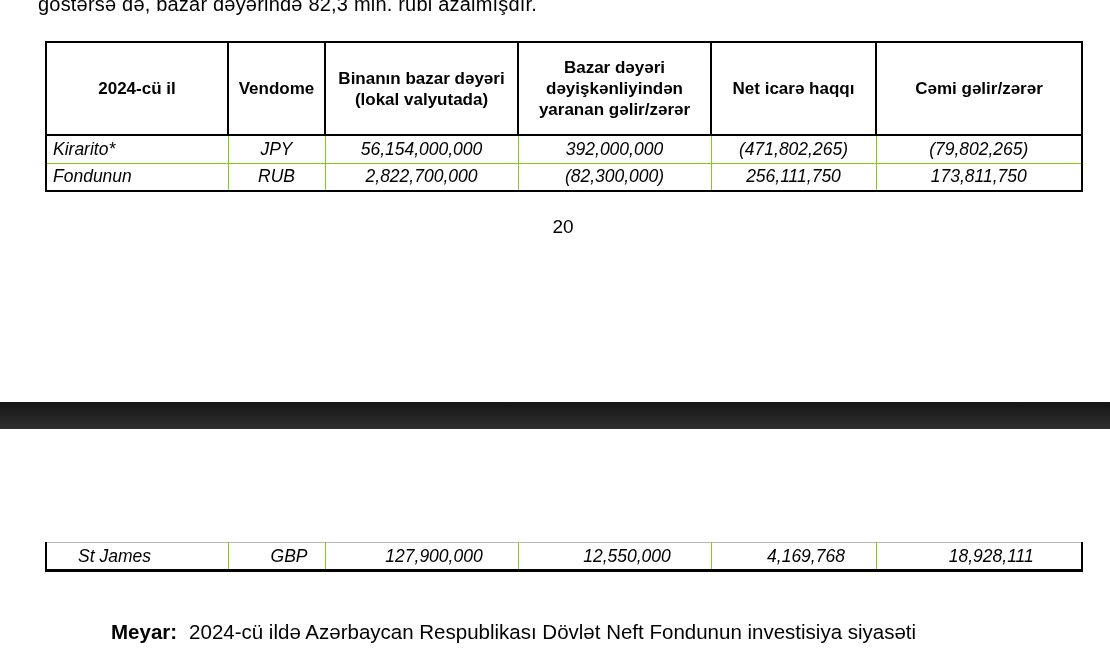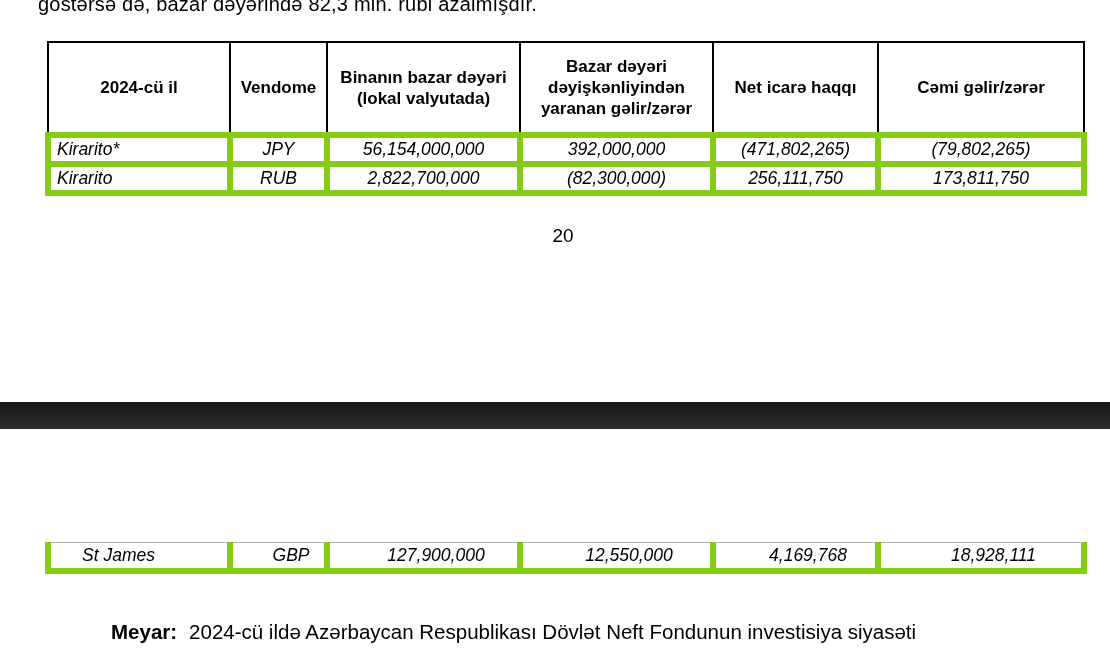--- a/index.html
+++ b/index.html
@@ -44,21 +44,21 @@
     font-weight: bold;
     font-size: 17px;
     line-height: 21px;
     text-align: center;
     vertical-align: middle;
     padding: 4px 5px;
     height: 93px;
     box-sizing: border-box;
   }
   table.data-table td {
-    border: 6px solid #84cc16;
+    border: 1px solid #84cc16;
     font-style: italic;
     font-size: 17.5px;
     text-align: center;
     vertical-align: middle;
     padding: 1px 6px;
     height: 28px;
     box-sizing: border-box;
     white-space: nowrap;
   }
   table.data-table td.left {
@@ -74,21 +74,21 @@
     border-top: 1px solid #b5b5b5;
   }
   table.data-table.page2 tr:first-child td {
     border-top: none;
     padding-left: 31px;
   }
 
   .page-number {
     position: absolute;
     left: 45px;
-    top: 225px;
+    top: 216px;
     width: 1036px;
     text-align: center;
     font-size: 19px;
   }
 
   .page-break-bar {
     position: absolute;
     left: 0;
     top: 402px;
     width: 1110px;
@@ -142,21 +142,21 @@
   <tbody id="tbody-page1">
       <tr>
         <td class="left">Kirarito*</td>
         <td>JPY</td>
         <td>56,154,000,000</td>
         <td>392,000,000</td>
         <td>(471,802,265)</td>
         <td>(79,802,265)</td>
       </tr>
       <tr>
-        <td class="left">Kirarito</td>
+        <td class="left">Fondunun</td>
         <td>RUB</td>
         <td>2,822,700,000</td>
         <td>(82,300,000)</td>
         <td>256,111,750</td>
         <td>173,811,750</td>
       </tr>
     </tbody>
 </table>
 
 <div class="page-number">20</div>

